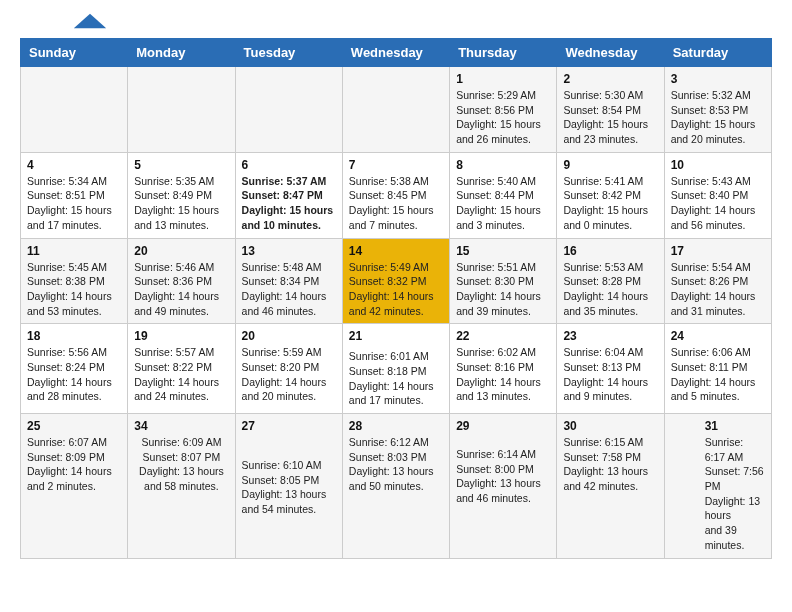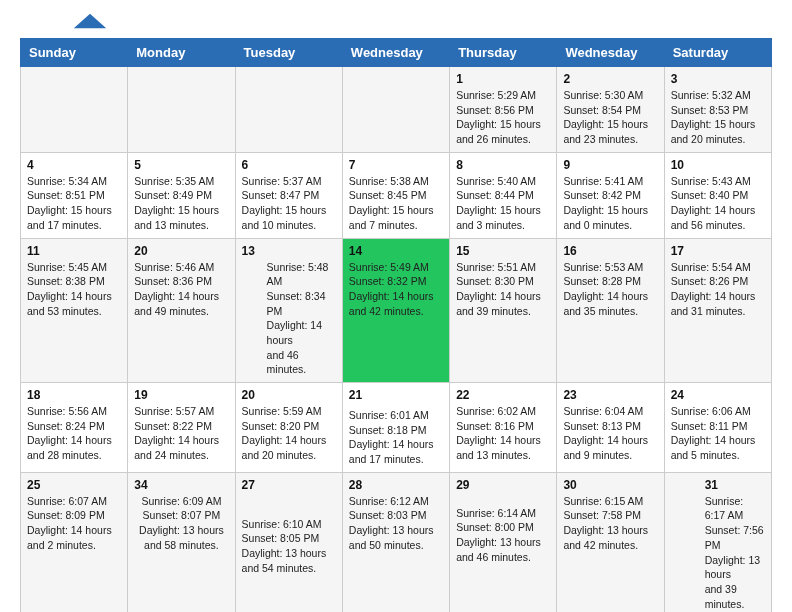--- a/index.html
+++ b/index.html
@@ -162,21 +162,21 @@
         </td>
         <td style="background: rgb(255, 255, 255);">
           <span class="day-number">5</span>
           <div class="day-info" style="white-space: pre-line;">Sunrise: 5:35 AM
 Sunset: 8:49 PM
 Daylight: 15 hours
 and 13 minutes.</div>
         </td>
         <td style="background: rgb(255, 255, 255);">
           <span class="day-number">6</span>
-          <div class="day-info" style="white-space: pre-line;">Sunrise: 5:37 AM
+          <div class="day-info" style="white-space: pre-line; font-weight: bold;">Sunrise: 5:37 AM
 Sunset: 8:47 PM
 Daylight: 15 hours
 and 10 minutes.</div>
         </td>
         <td style="background: rgb(255, 255, 255);">
           <span class="day-number">7</span>
           <div class="day-info" style="white-space: pre-line;">Sunrise: 5:38 AM
 Sunset: 8:45 PM
 Daylight: 15 hours
 and 7 minutes.</div>
@@ -213,26 +213,26 @@
         </td>
         <td style="background: rgb(245, 245, 245);">
           <span class="day-number">20</span>
           <div class="day-info" style="white-space: pre-line;">Sunrise: 5:46 AM
 Sunset: 8:36 PM
 Daylight: 14 hours
 and 49 minutes.</div>
         </td>
         <td style="background: rgb(245, 245, 245);">
           <span class="day-number">13</span>
-          <div class="day-info" style="white-space: pre-line; margin-left: 25px;">Sunrise: 5:48 AM
+          <div class="day-info" style="white-space: pre-line;">Sunrise: 5:48 AM
 Sunset: 8:34 PM
 Daylight: 14 hours
 and 46 minutes.</div>
         </td>
-        <td style="background: #22c55e;">
+        <td style="background: #eab308;">
           <span class="day-number">14</span>
           <div class="day-info" style="white-space: pre-line;">Sunrise: 5:49 AM
 Sunset: 8:32 PM
 Daylight: 14 hours
 and 42 minutes.</div>
         </td>
         <td style="background: rgb(245, 245, 245);">
           <span class="day-number">15</span>
           <div class="day-info" style="white-space: pre-line;">Sunrise: 5:51 AM
 Sunset: 8:30 PM

